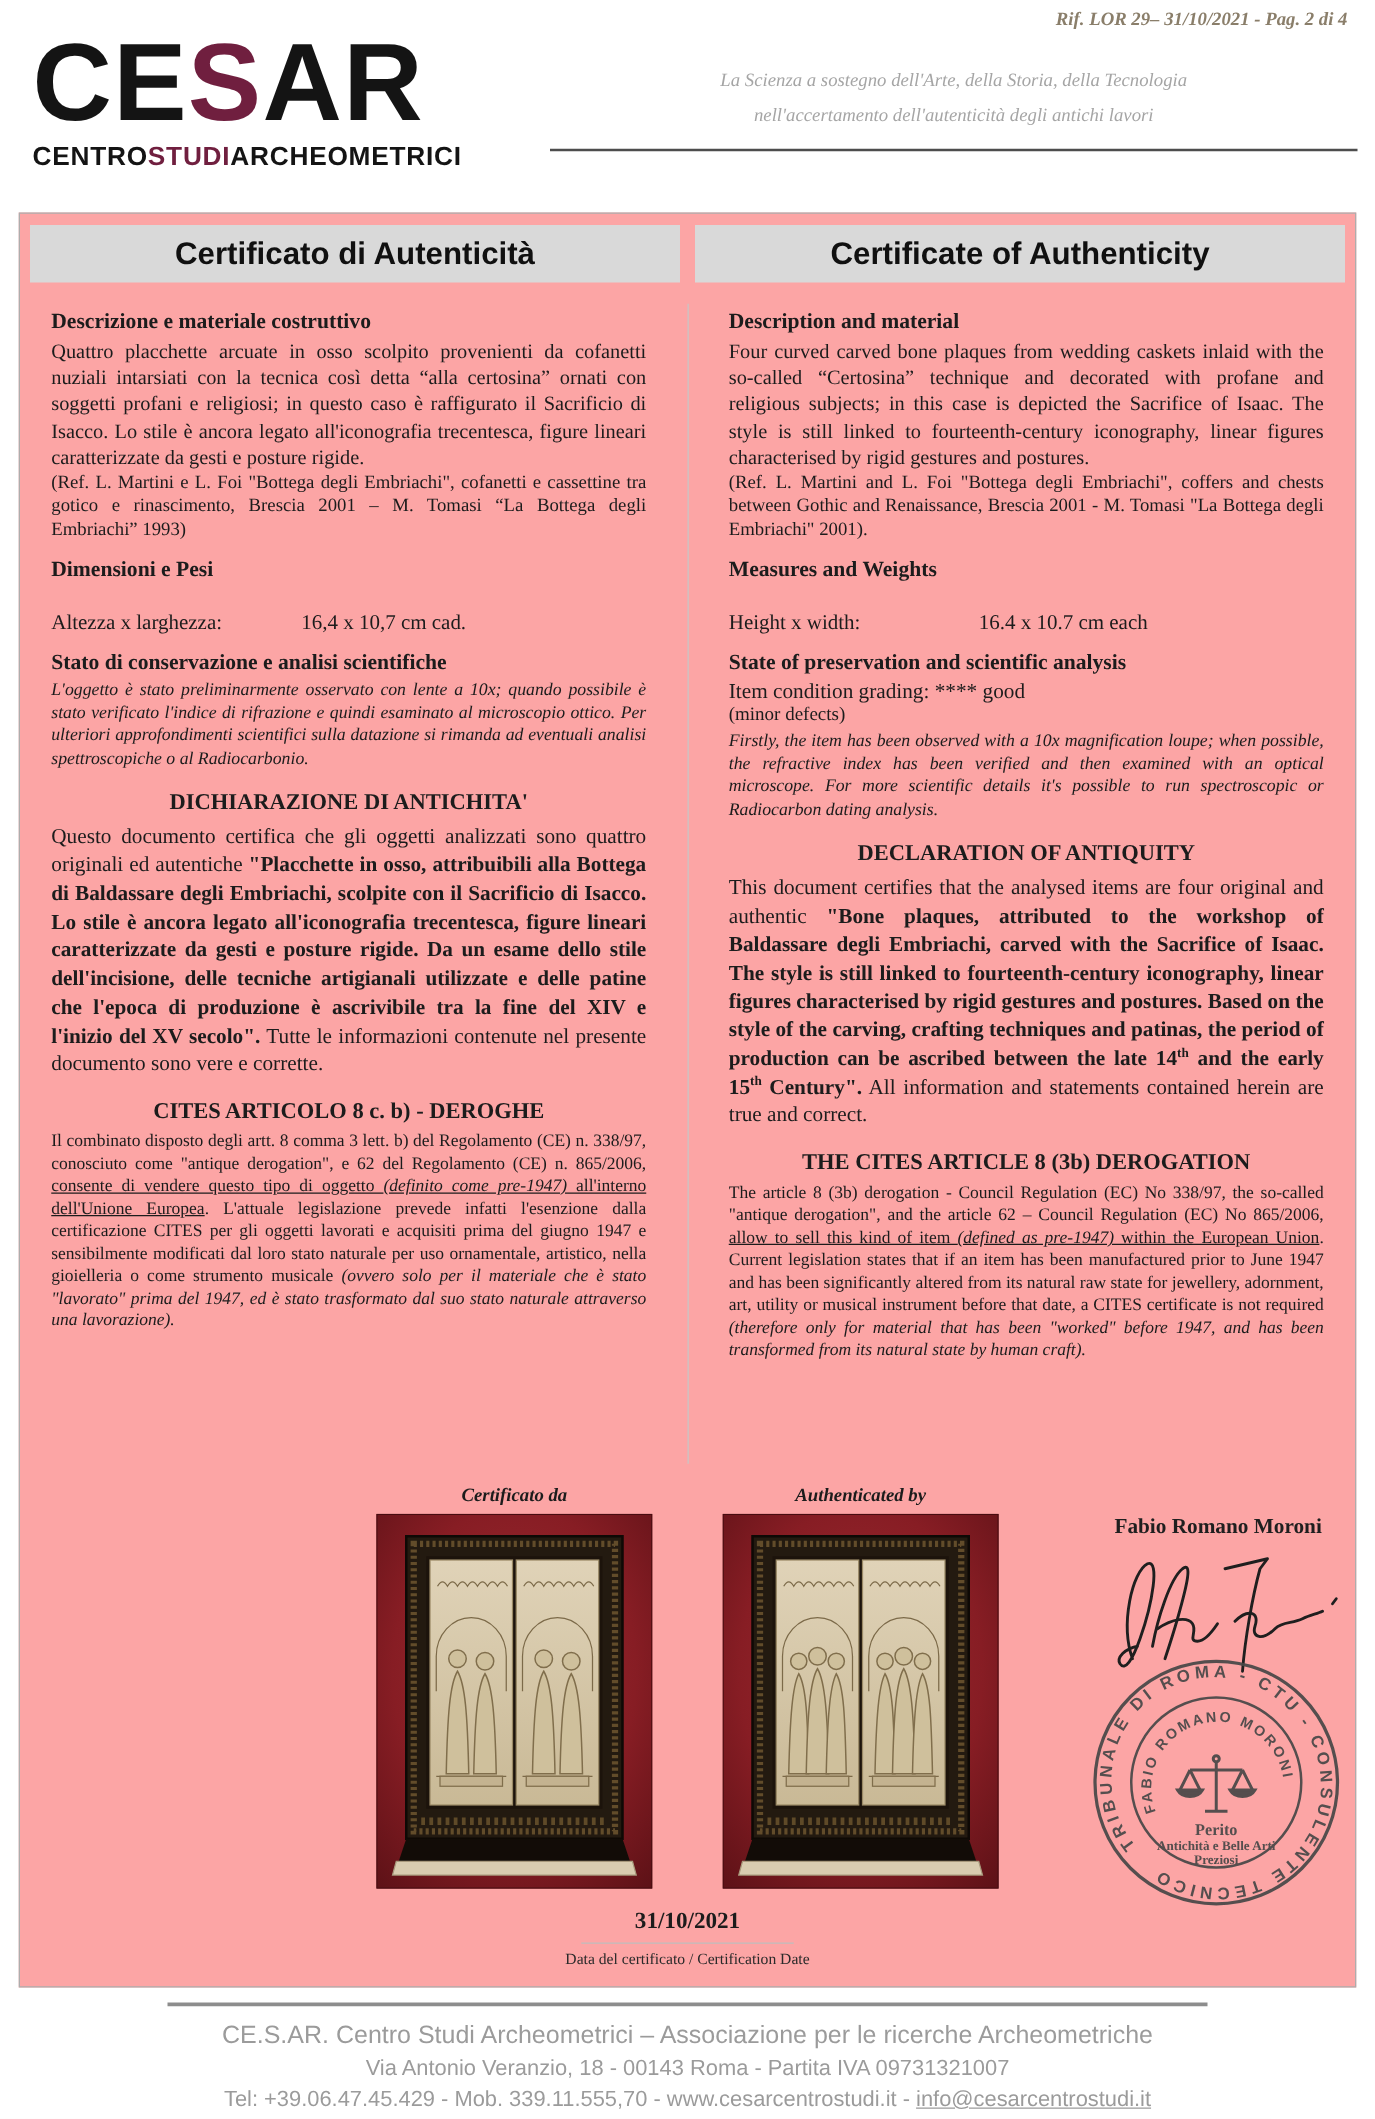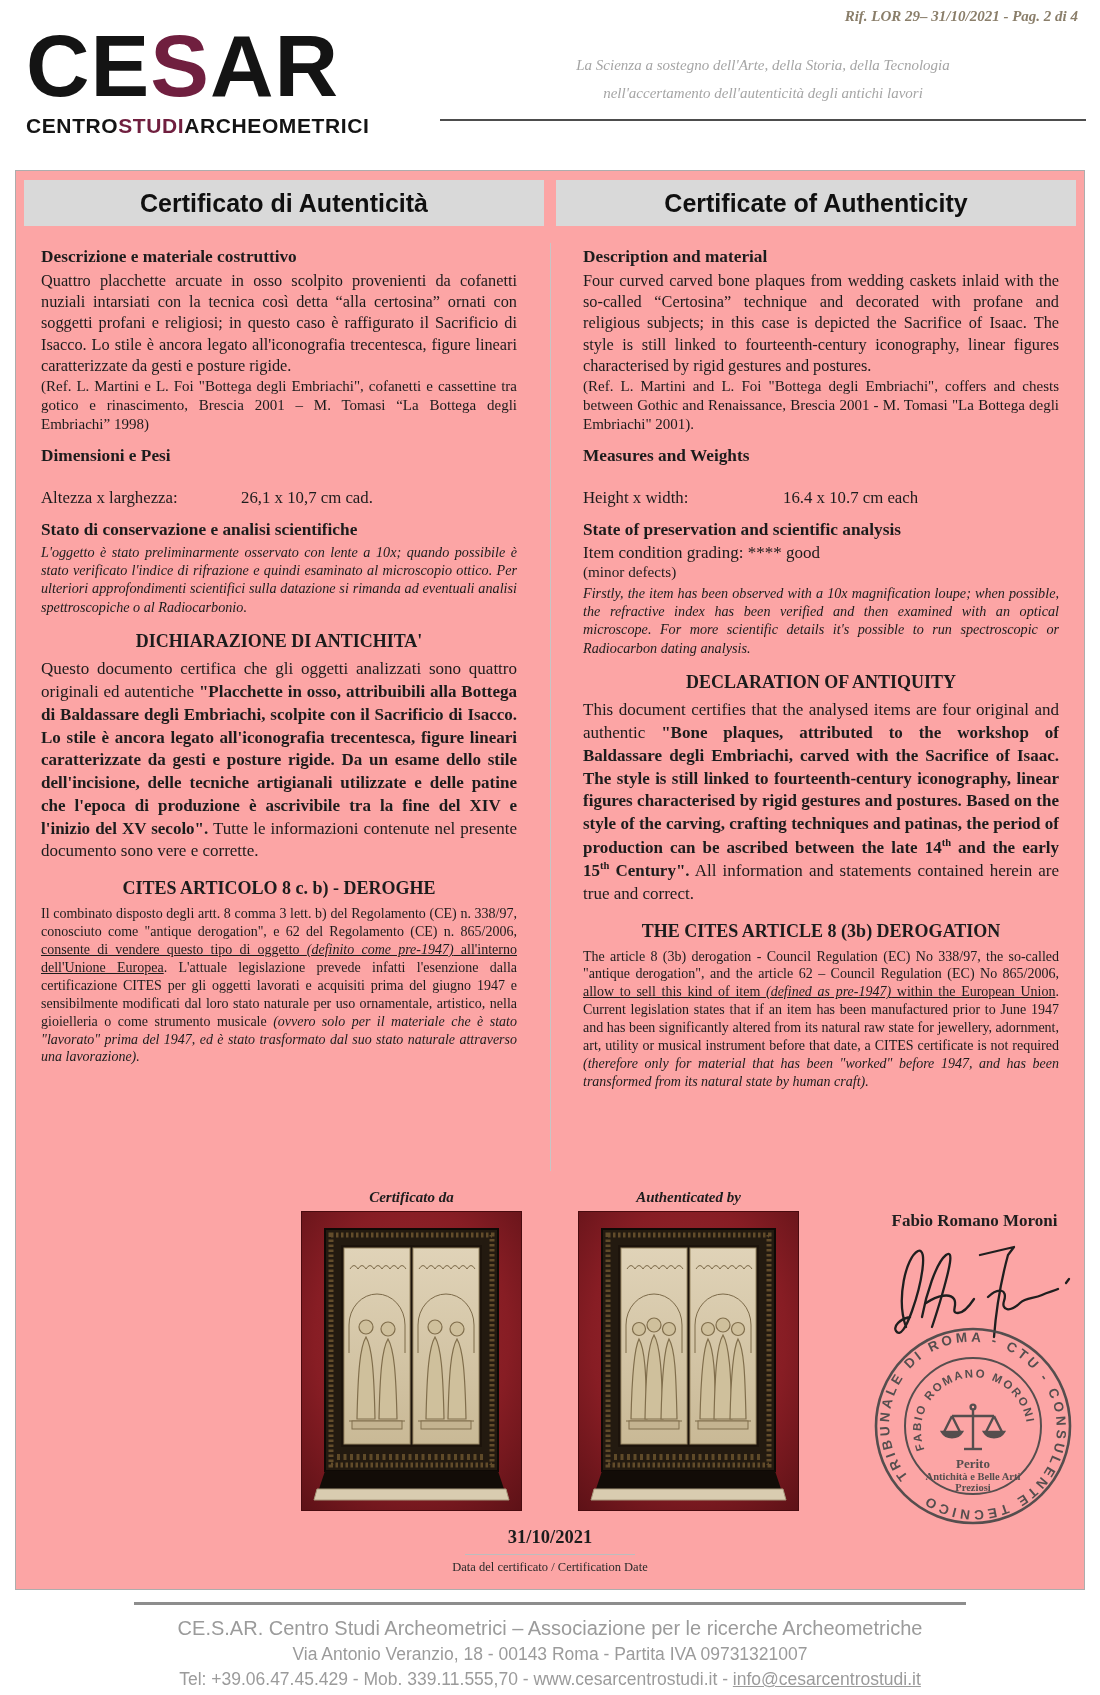--- a/index.html
+++ b/index.html
@@ -101,26 +101,26 @@
     <div class="title-row">
       <div class="title-cell">Certificato di Autenticità</div>
       <div class="title-cell">Certificate of Authenticity</div>
     </div>
 
     <div class="col-divider"></div>
 
     <div class="col it">
       <div class="sec-h first">Descrizione e materiale costruttivo</div>
       <p class="body-p">Quattro placchette arcuate in osso scolpito provenienti da cofanetti nuziali intarsiati con la tecnica così detta “alla certosina” ornati con soggetti profani e religiosi; in questo caso è raffigurato il Sacrificio di Isacco. Lo stile è ancora legato all'iconografia trecentesca, figure lineari caratterizzate da gesti e posture rigide.</p>
-      <p class="ref-p">(Ref. L. Martini e L. Foi "Bottega degli Embriachi", cofanetti e cassettine tra gotico e rinascimento, Brescia 2001 – M. Tomasi “La Bottega degli Embriachi” 1998)</p>
+      <p class="ref-p">(Ref. L. Martini e L. Foi "Bottega degli Embriachi", cofanetti e cassettine tra gotico e rinascimento, Brescia 2001 – M. Tomasi “La Bottega degli Embriachi” 1993)</p>
 
       <div class="sec-h">Dimensioni e Pesi</div>
       <div class="dim-row">
         <span class="dim-label">Altezza x larghezza:</span>
-        <span>26,1 x 10,7 cm cad.</span>
+        <span>16,4 x 10,7 cm cad.</span>
       </div>
 
       <div class="sec-h">Stato di conservazione e analisi scientifiche</div>
       <p class="note-p">L'oggetto è stato preliminarmente osservato con lente a 10x; quando possibile è stato verificato l'indice di rifrazione e quindi esaminato al microscopio ottico. Per ulteriori approfondimenti scientifici sulla datazione si rimanda ad eventuali analisi spettroscopiche o al Radiocarbonio.</p>
 
       <div class="center-h">DICHIARAZIONE DI ANTICHITA'</div>
       <p class="decl-p"><span>Questo documento certifica che gli oggetti analizzati sono quattro originali ed autentiche </span><span class="b">"Placchette in osso, attribuibili alla Bottega di Baldassare degli Embriachi, scolpite con il Sacrificio di Isacco. Lo stile è ancora legato all'iconografia trecentesca, figure lineari caratterizzate da gesti e posture rigide. Da un esame dello stile dell'incisione, delle tecniche artigianali utilizzate e delle patine che l'epoca di produzione è ascrivibile tra la fine del XIV e l'inizio del XV secolo".</span><span> Tutte le informazioni contenute nel presente documento sono vere e corrette.</span></p>
 
       <div class="center-h">CITES ARTICOLO 8 c. b) - DEROGHE</div>
       <p class="cites-p"><span>Il combinato disposto degli artt. 8 comma 3 lett. b) del Regolamento (CE) n. 338/97, conosciuto come "antique derogation", e 62 del Regolamento (CE) n. 865/2006, </span><span class="u">consente di vendere questo tipo di oggetto </span><span class="u i">(definito come pre-1947)</span><span class="u"> all'interno dell'Unione Europea</span><span>. L'attuale legislazione prevede infatti l'esenzione dalla certificazione CITES per gli oggetti lavorati e acquisiti prima del giugno 1947 e sensibilmente modificati dal loro stato naturale per uso ornamentale, artistico, nella gioielleria o come strumento musicale </span><span class="i">(ovvero solo per il materiale che è stato "lavorato" prima del 1947, ed è stato trasformato dal suo stato naturale attraverso una lavorazione).</span></p>

